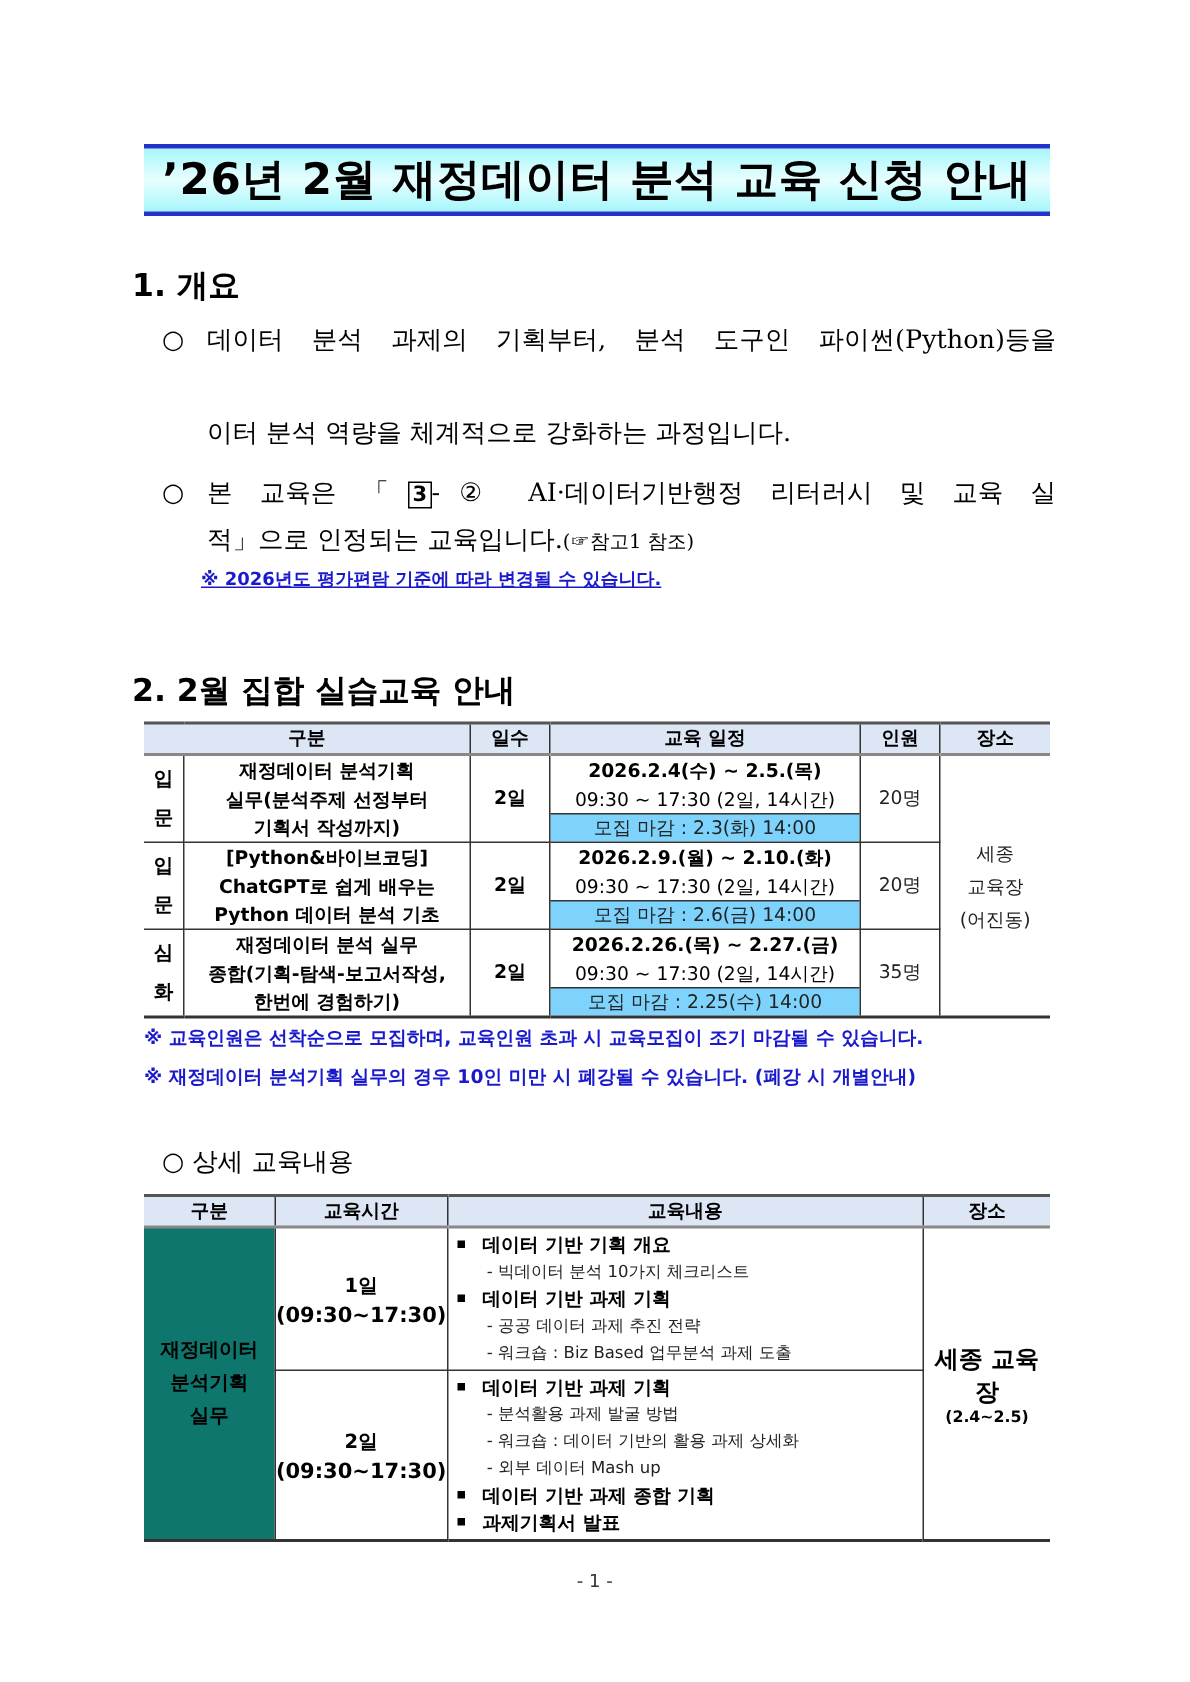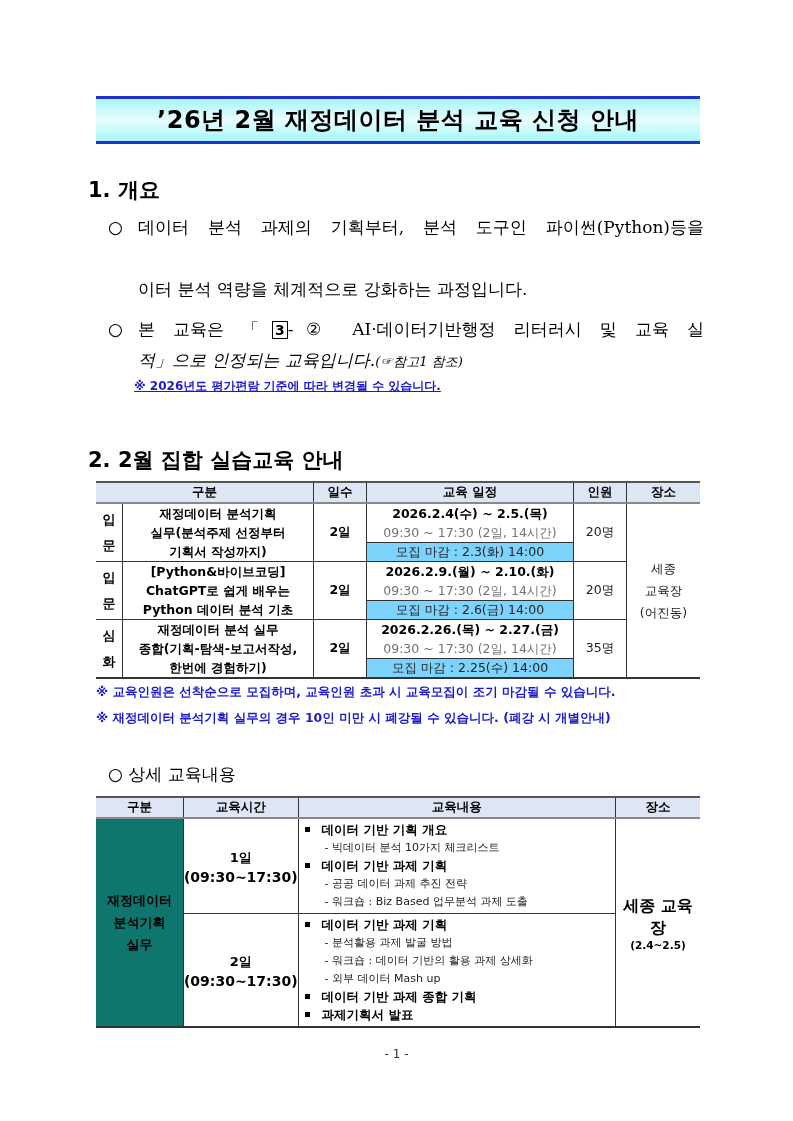--- a/index.html
+++ b/index.html
@@ -5,21 +5,21 @@
   html, body { margin: 0; padding: 0; background: #ffffff; }
   body { width: 793px; height: 1121px; position: relative; overflow: hidden; font-family: "DejaVu Sans", sans-serif; color: #000; }
 
   .title-box {
     position: absolute; left: 96px; top: 96px; width: 604px; height: 48px;
     border-top: 3px solid #2233cc; border-bottom: 3px solid #2233cc;
     background: linear-gradient(to bottom, #a6f6fb 0%, #e8feff 50%, #a6f6fb 100%);
     display: flex; align-items: center; justify-content: center;
     box-sizing: border-box;
   }
-  .title-box span { font-size: 24px; font-weight: bold; letter-spacing: 0.5px; }
+  .title-box span { font-size: 29px; font-weight: bold; letter-spacing: 0.5px; }
 
   .sec-head { position: absolute; left: 88px; font-size: 21px; font-weight: bold; }
   .bullet-para { position: absolute; left: 108px; width: 596px; font-family: "DejaVu Serif", serif; font-size: 17px; line-height: 31px; }
   .bullet-para .mark { display: inline-block; width: 30px; }
   .bullet-para .cont { position: absolute; left: 30px; top: 0; width: 566px; text-align: justify; text-align-last: justify; }
   .bullet-para .cont.last-left { text-align-last: left; }
   .small-ref { font-size: 13px; }
   .boxnum { display: inline-block; border: 1.5px solid #000; font-family: "DejaVu Sans", sans-serif; font-weight: bold; font-size: 14px; line-height: 16px; padding: 0 2px; }
 
   .note-blue { position: absolute; left: 134px; top: 378px; font-size: 12px; font-weight: bold; color: #1a1acc; text-decoration: underline; }
@@ -30,21 +30,21 @@
   .t1 td, .t1 th { border-left: 1px solid #333; border-right: 1px solid #333; text-align: center; padding: 0; }
   .t1 tr > *:first-child { border-left: none; }
   .t1 tr > *:last-child { border-right: none; }
   .t1 td { border-bottom: 1px solid #333; }
   .t1 tr.last td { border-bottom: 2px solid #333; }
   .t1 .kind { font-weight: bold; font-size: 13px; line-height: 26px; width: 26px; }
   .t1 .name { font-weight: bold; line-height: 19px; width: 190px; }
   .t1 .days { font-weight: bold; width: 52px; }
   .t1 .sched { width: 206px; }
   .t1 .sched .d { font-weight: bold; line-height: 19px; }
-  .t1 .sched .h { line-height: 19px; color: #737373; }
+  .t1 .sched .h { line-height: 19px; color: #000000; }
   .t1 .sched .dl { line-height: 18px; background: #7dd3fc; border-top: 1px solid #333; color: #222; }
   .t1 .cap { width: 52px; color: #222; }
   .t1 .loc { line-height: 22px; color: #222; }
 
   .notes2 { position: absolute; left: 96px; font-size: 12.5px; font-weight: bold; color: #1a1acc; }
 
   .sub-bullet { position: absolute; left: 108px; top: 763px; font-family: "DejaVu Serif", serif; font-size: 17px; }
 
   .t2 { left: 96px; top: 796px; width: 604px; font-size: 12.5px; }
   .t2 th { background: #dde6f4; font-weight: bold; height: 19px; border-top: 2px solid #555; border-bottom: 2px solid #888; }
@@ -80,21 +80,21 @@
   <span class="mark">○</span>
   <div class="cont">데이터 분석 과제의 기획부터, 분석 도구인 파이썬(Python)등을</div>
   <div class="cont last-left" style="top:62px; text-align:left;">이터 분석 역량을 체계적으로 강화하는 과정입니다.</div>
 </div>
 
 <div class="bullet-para" style="top:314px; height:62px;">
   <span class="mark">○</span>
   <div class="cont">
     <span>본 교육은 「</span><span class="boxnum">3</span><span>-② AI·데이터기반행정 리터러시 및 교육 실</span>
   </div>
-  <div class="cont last-left" style="top:31px; text-align:right;font-style:italic;">
+  <div class="cont last-left" style="top:31px; text-align:right;">
     <span>적」으로 인정되는 교육입니다.</span><span class="small-ref">(☞참고1 참조)</span>
   </div>
 </div>
 
 <div class="note-blue">※ 2026년도 평가편람 기준에 따라 변경될 수 있습니다.</div>
 
 <div class="sec-head" style="top:446px;">2. 2월 집합 실습교육 안내</div>
 
 <table class="t1">
   <tbody>

